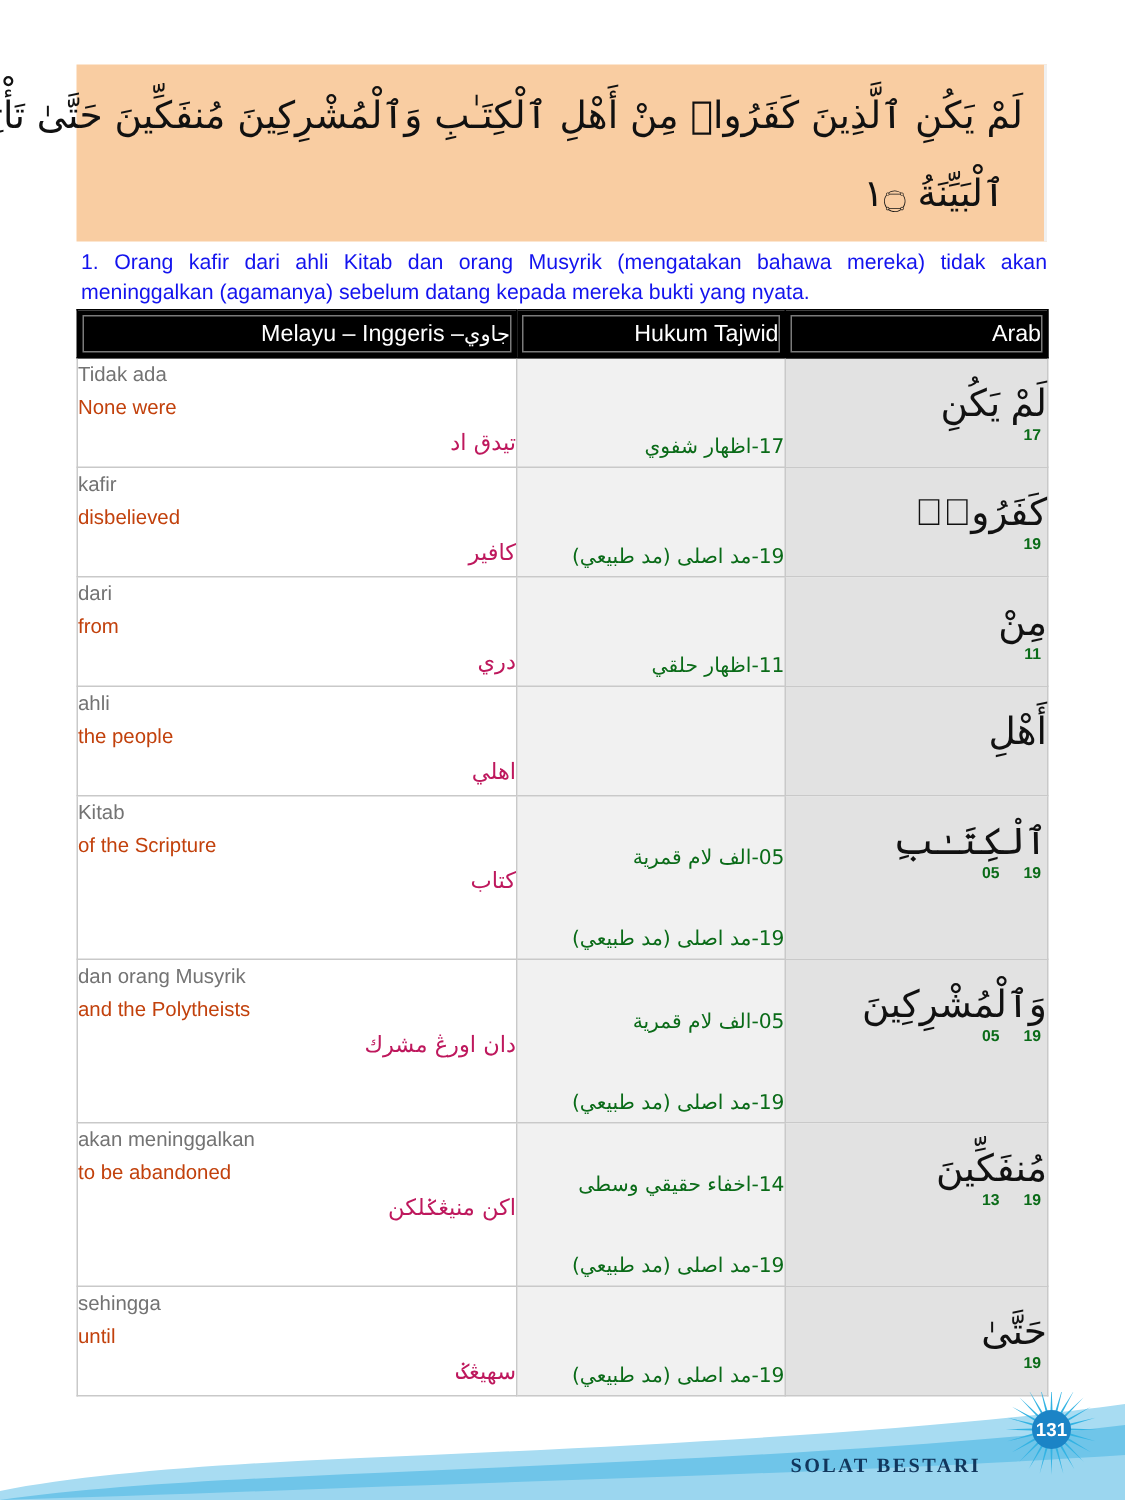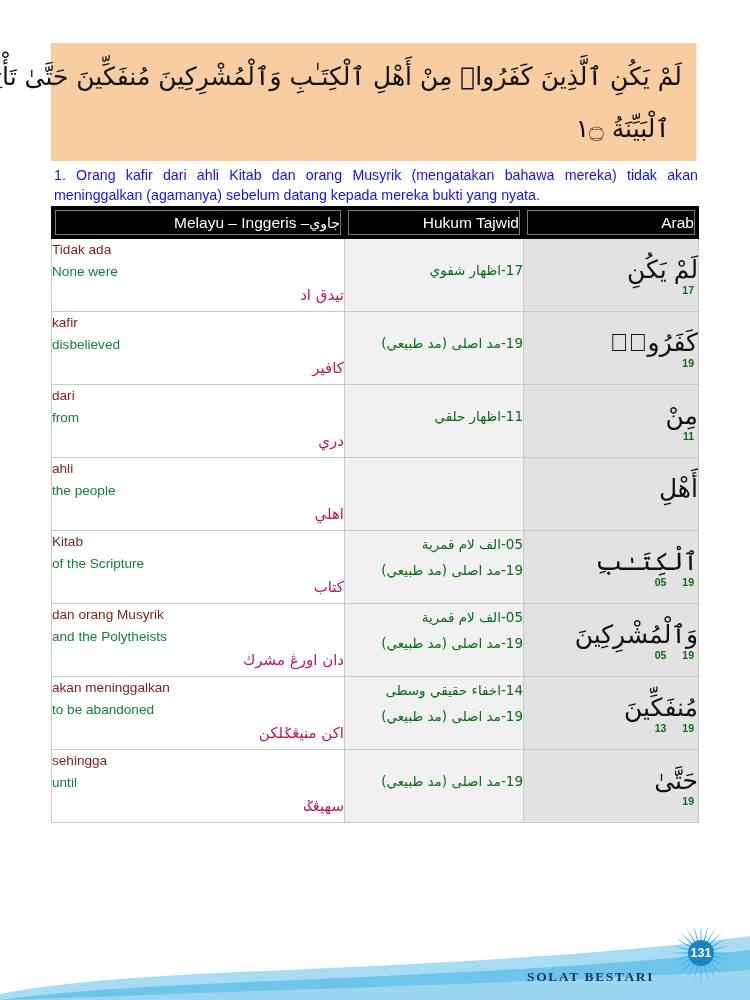--- a/index.html
+++ b/index.html
@@ -114,45 +114,46 @@
   td.cell-arab {
     background: #e2e2e2;
     padding: 2px 10px 2px 6px;
     text-align: right;
     position: relative;
   }
 
   .ml-malay {
     font-size: 13.6px;
     line-height: 22px;
-    color: #7f1d1d;
+    color: #737373;
   }
   .ml-english {
     font-size: 13.6px;
     line-height: 22px;
-    color: #15803d;
+    color: #c2410c;
   }
   .ml-jawi {
     font-family: "DejaVu Sans", sans-serif;
     font-size: 15px;
     line-height: 24px;
     color: #be185d;
     direction: rtl;
     text-align: right;
     unicode-bidi: embed;
   }
 
   .tj-line {
     font-family: "DejaVu Sans", sans-serif;
     font-size: 13.5px;
     line-height: 26px;
     color: #0A6B18;
     direction: rtl;
     unicode-bidi: embed;
     white-space: nowrap;
+    margin-top: 28px;
   }
   .cell-tajwid.single .tj-line { line-height: 26px; }
   .tj-pad-top { padding-top: 18px; }
 
   .ar-word {
     font-family: Liberation Sans, sans-serif;
     font-size: 25px;
     line-height: 44px;
     color: #111111;
     direction: rtl;

